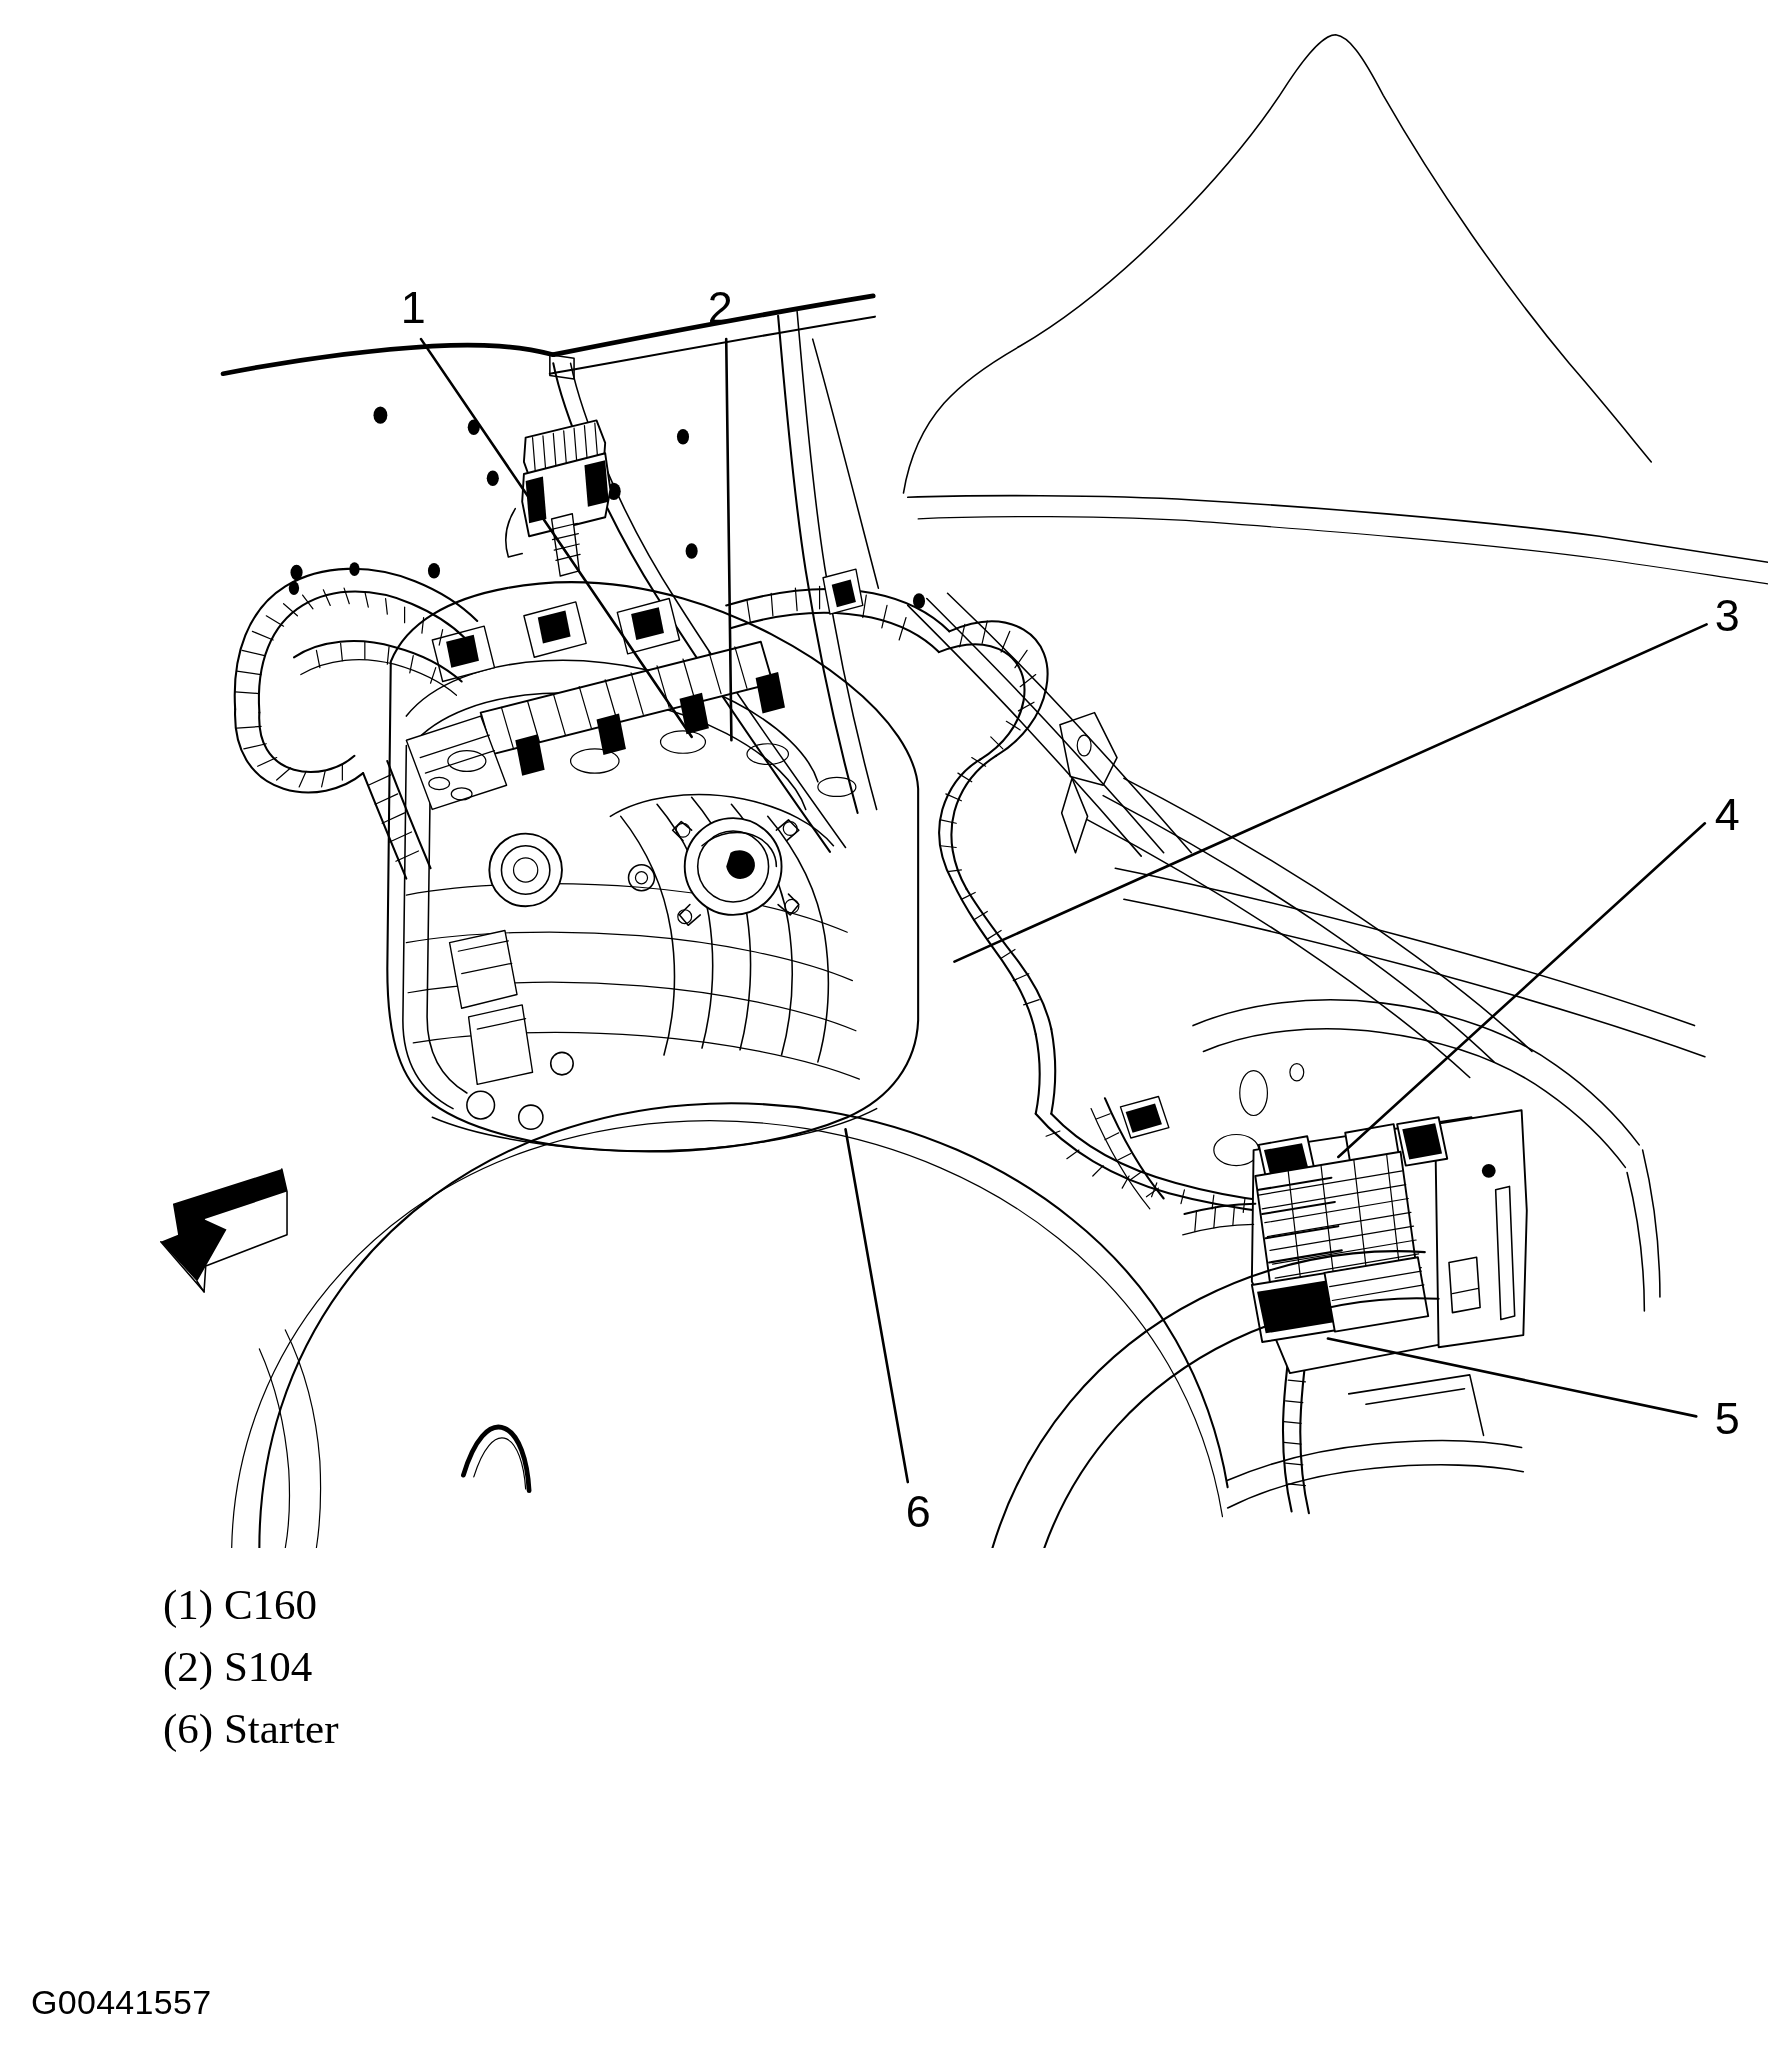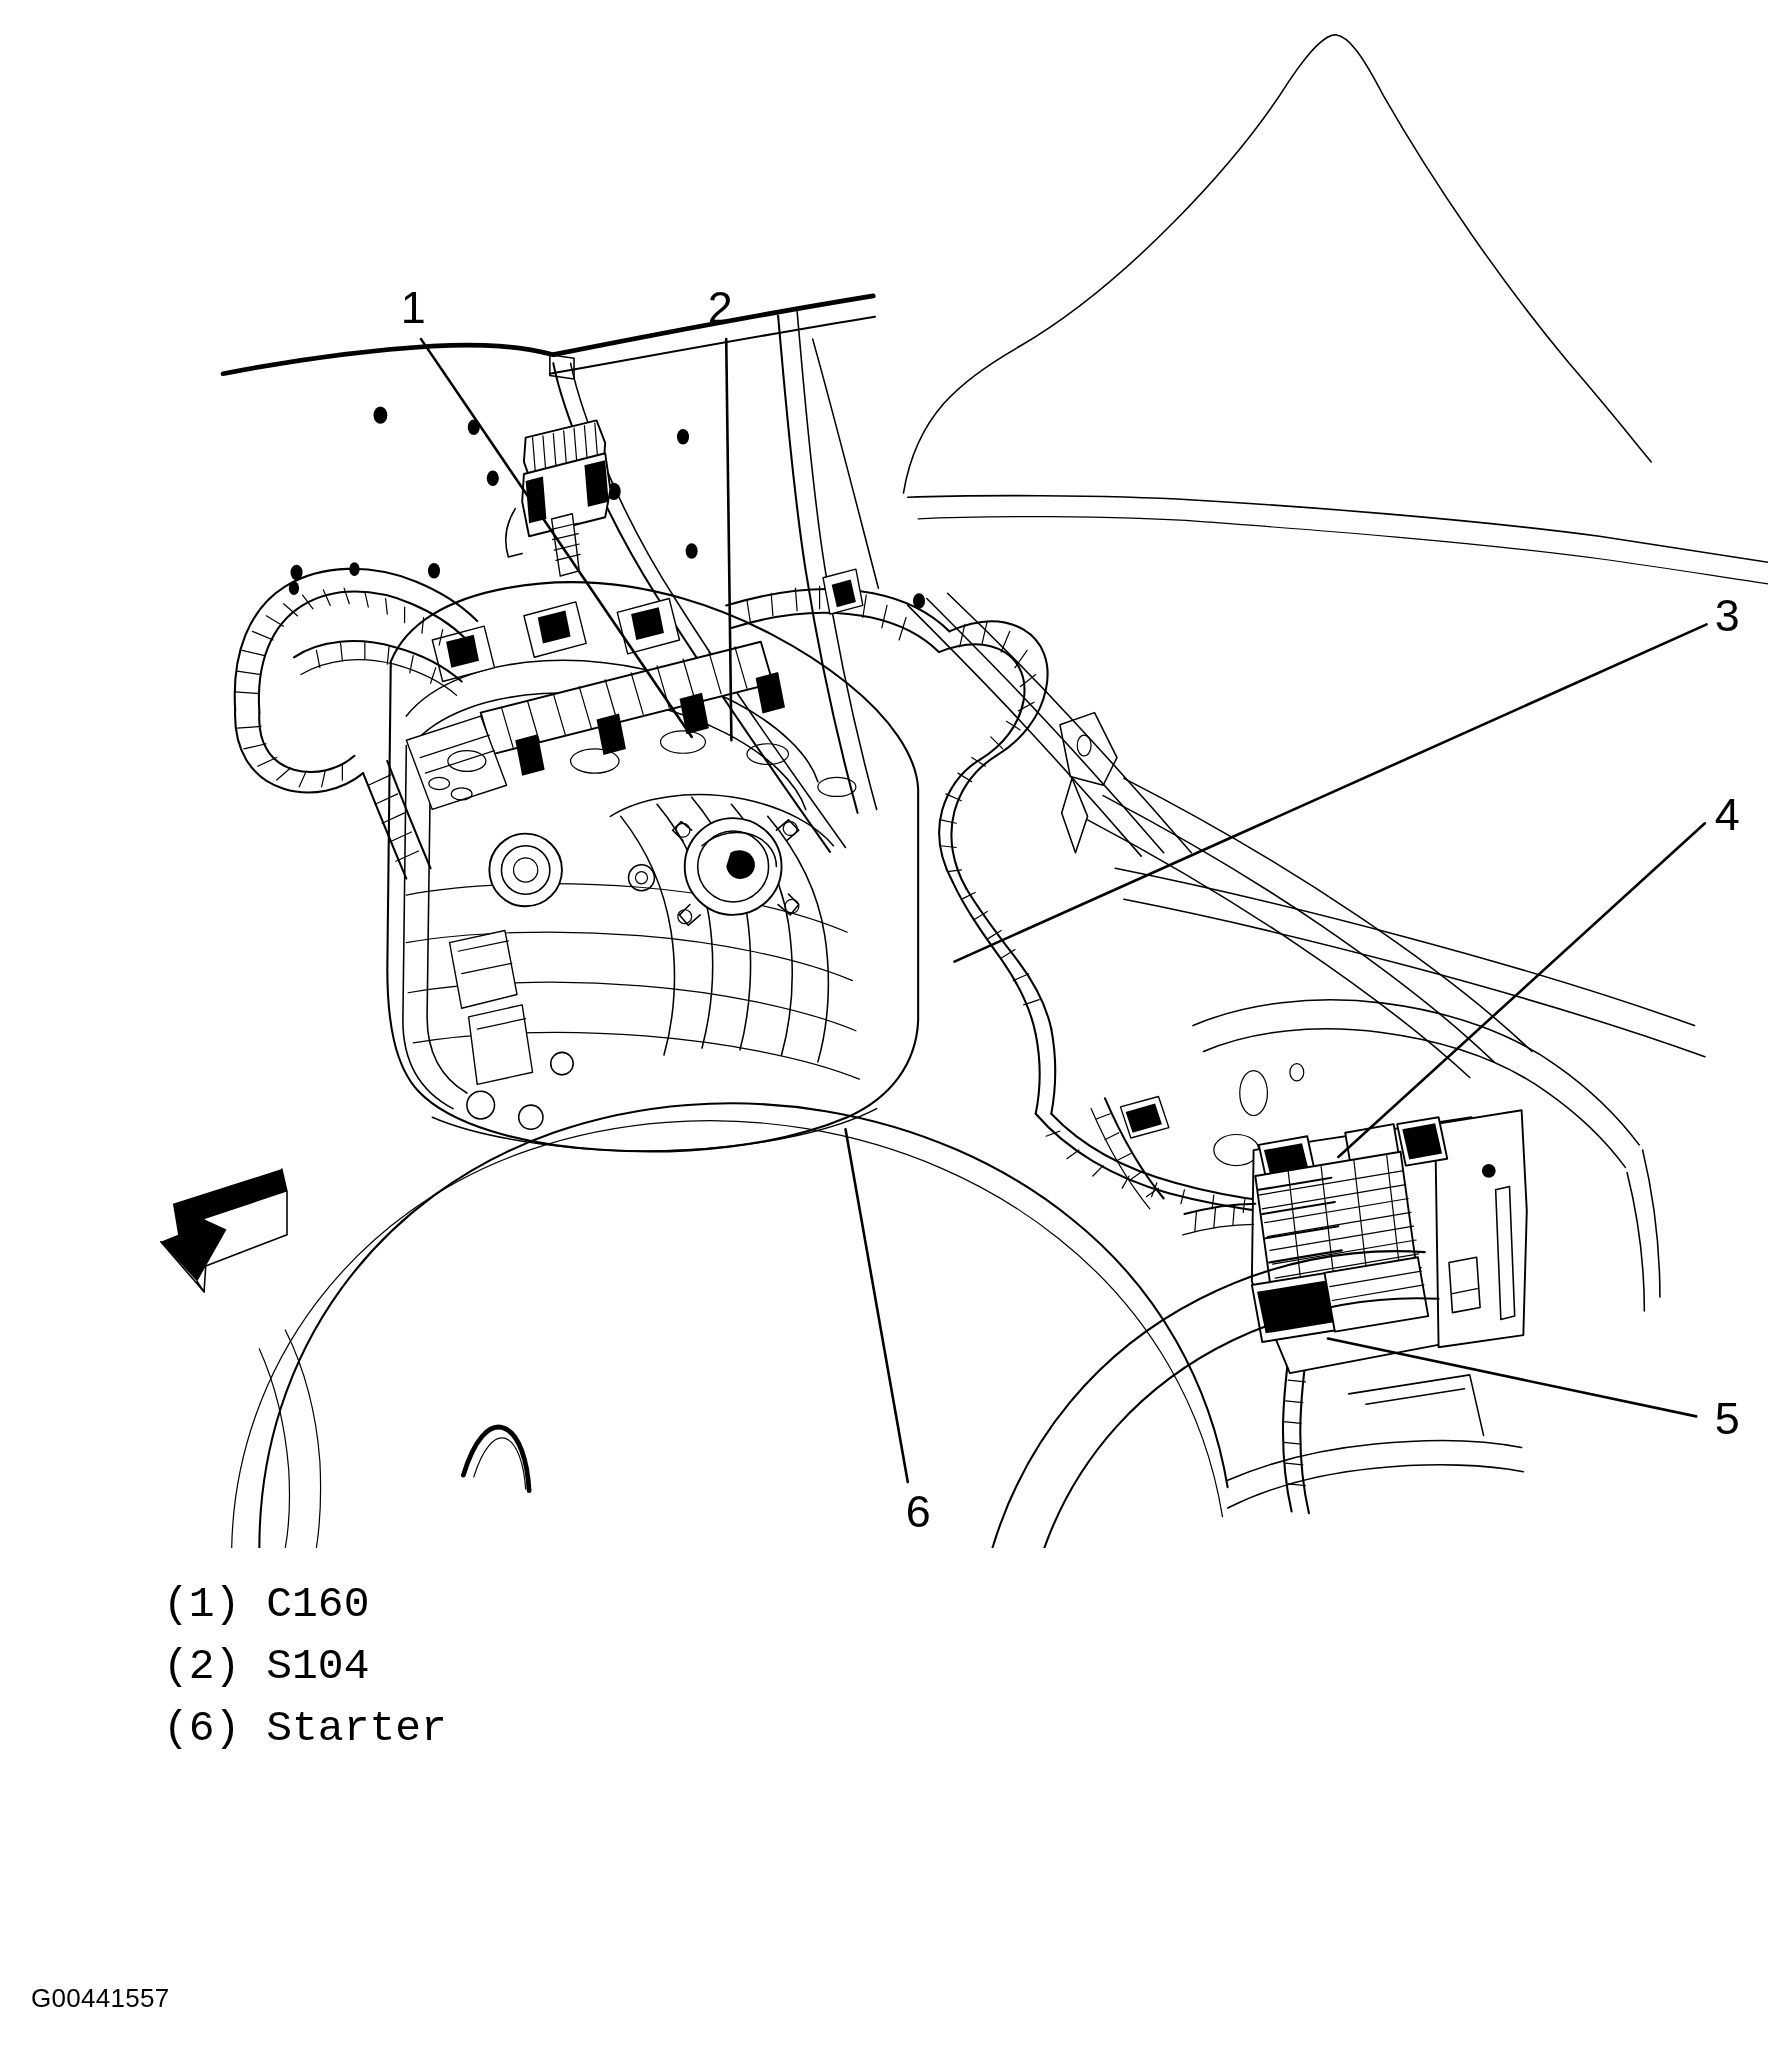--- a/index.html
+++ b/index.html
@@ -42,33 +42,33 @@
     fill: #000;
   }
 
   #legend {
     position: absolute;
     left: 163px;
     top: 1574px;
     width: 1211px;
   }
   .legend-row {
-    font-family: Liberation Mono, monospace;
+    font-family: Liberation Serif, serif;
     font-size: 43px;
     line-height: 62px;
     height: 62px;
     white-space: nowrap;
     color: #000;
   }
   #figure-id {
     position: absolute;
     left: 31px;
     top: 1983px;
     font-family: "Liberation Sans", sans-serif;
-    font-size: 26px;
+    font-size: 34px;
     letter-spacing: 0.3px;
     color: #000;
   }
 </style>
 </head>
 <body>
 
 <div id="figure">
 <svg viewBox="0 0 2045 1790" xmlns="http://www.w3.org/2000/svg">
   <rect x="0" y="0" width="2045" height="1790" fill="#ffffff"></rect>

